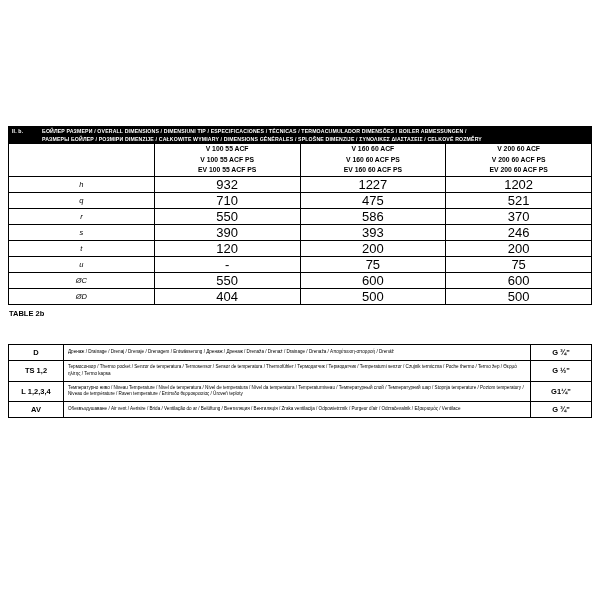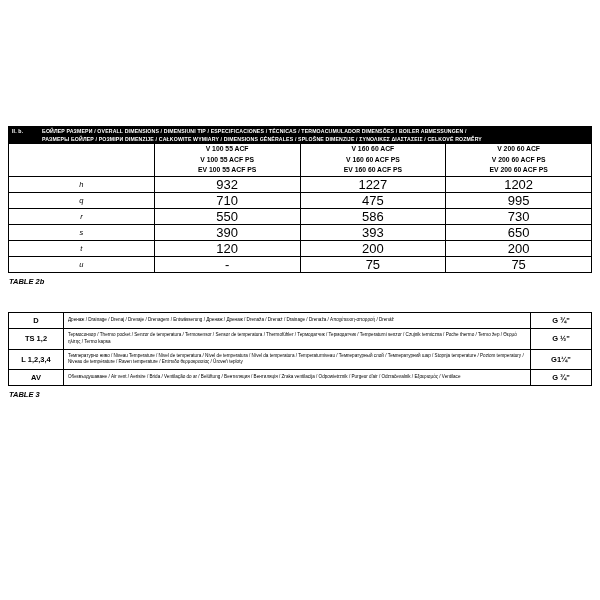--- a/index.html
+++ b/index.html
@@ -68,21 +68,20 @@
   }
   .cellval {
     font-size: 13px;
     padding: 4px 2px;
   }
   .col-lab { width: 46px; }
 
   .caption {
     font-size: 7.5px;
     font-weight: bold;
-    font-style: italic;
     margin: 4px 0 0 1px;
   }
 
   
   .t3 {
     width: 584px;
     margin-top: 26px;
   }
   .t3 td {
     border: 1px solid #000000;
@@ -146,45 +145,57 @@
     <tr>
       <td class="rowlab col-lab">h</td>
       <td class="cellval">932</td>
       <td class="cellval">1227</td>
       <td class="cellval">1202</td>
     </tr>
     <tr>
       <td class="rowlab col-lab">q</td>
       <td class="cellval">710</td>
       <td class="cellval">475</td>
-      <td class="cellval">995</td>
+      <td class="cellval">521</td>
     </tr>
     <tr>
       <td class="rowlab col-lab">r</td>
       <td class="cellval">550</td>
       <td class="cellval">586</td>
-      <td class="cellval">730</td>
+      <td class="cellval">370</td>
     </tr>
     <tr>
       <td class="rowlab col-lab">s</td>
       <td class="cellval">390</td>
       <td class="cellval">393</td>
-      <td class="cellval">650</td>
+      <td class="cellval">246</td>
     </tr>
     <tr>
       <td class="rowlab col-lab">t</td>
       <td class="cellval">120</td>
       <td class="cellval">200</td>
       <td class="cellval">200</td>
     </tr>
     <tr>
       <td class="rowlab col-lab">u</td>
       <td class="cellval">-</td>
       <td class="cellval">75</td>
       <td class="cellval">75</td>
+    </tr>
+    <tr>
+      <td class="rowlab col-lab">ØC</td>
+      <td class="cellval">550</td>
+      <td class="cellval">600</td>
+      <td class="cellval">600</td>
+    </tr>
+    <tr>
+      <td class="rowlab col-lab">ØD</td>
+      <td class="cellval">404</td>
+      <td class="cellval">500</td>
+      <td class="cellval">500</td>
     </tr>
   </tbody>
     </table>
 
   <div class="caption">TABLE 2b</div>
 
   <table class="t3">
     <tbody>
         <tr>
       <td class="c-sym">D</td>
@@ -202,15 +213,14 @@
       <td class="c-size">G1¼"</td>
     </tr>
     <tr>
       <td class="c-sym">AV</td>
       <td class="c-desc">Обезвъздушаване / Air vent / Aerisire / Brida / Ventilação do ar / Belüftung / Вентиляция / Вентиляція / Zraka ventilacija / Odpowietrznik / Purgeur d'air / Odzračevalnik / Εξαερισμός / Ventilace</td>
       <td class="c-size">G ¾"</td>
     </tr>
   </tbody>
     </table>
 
-  <div class="caption">TABLE 3</div>
 
 </div>
 
 </body></html>

